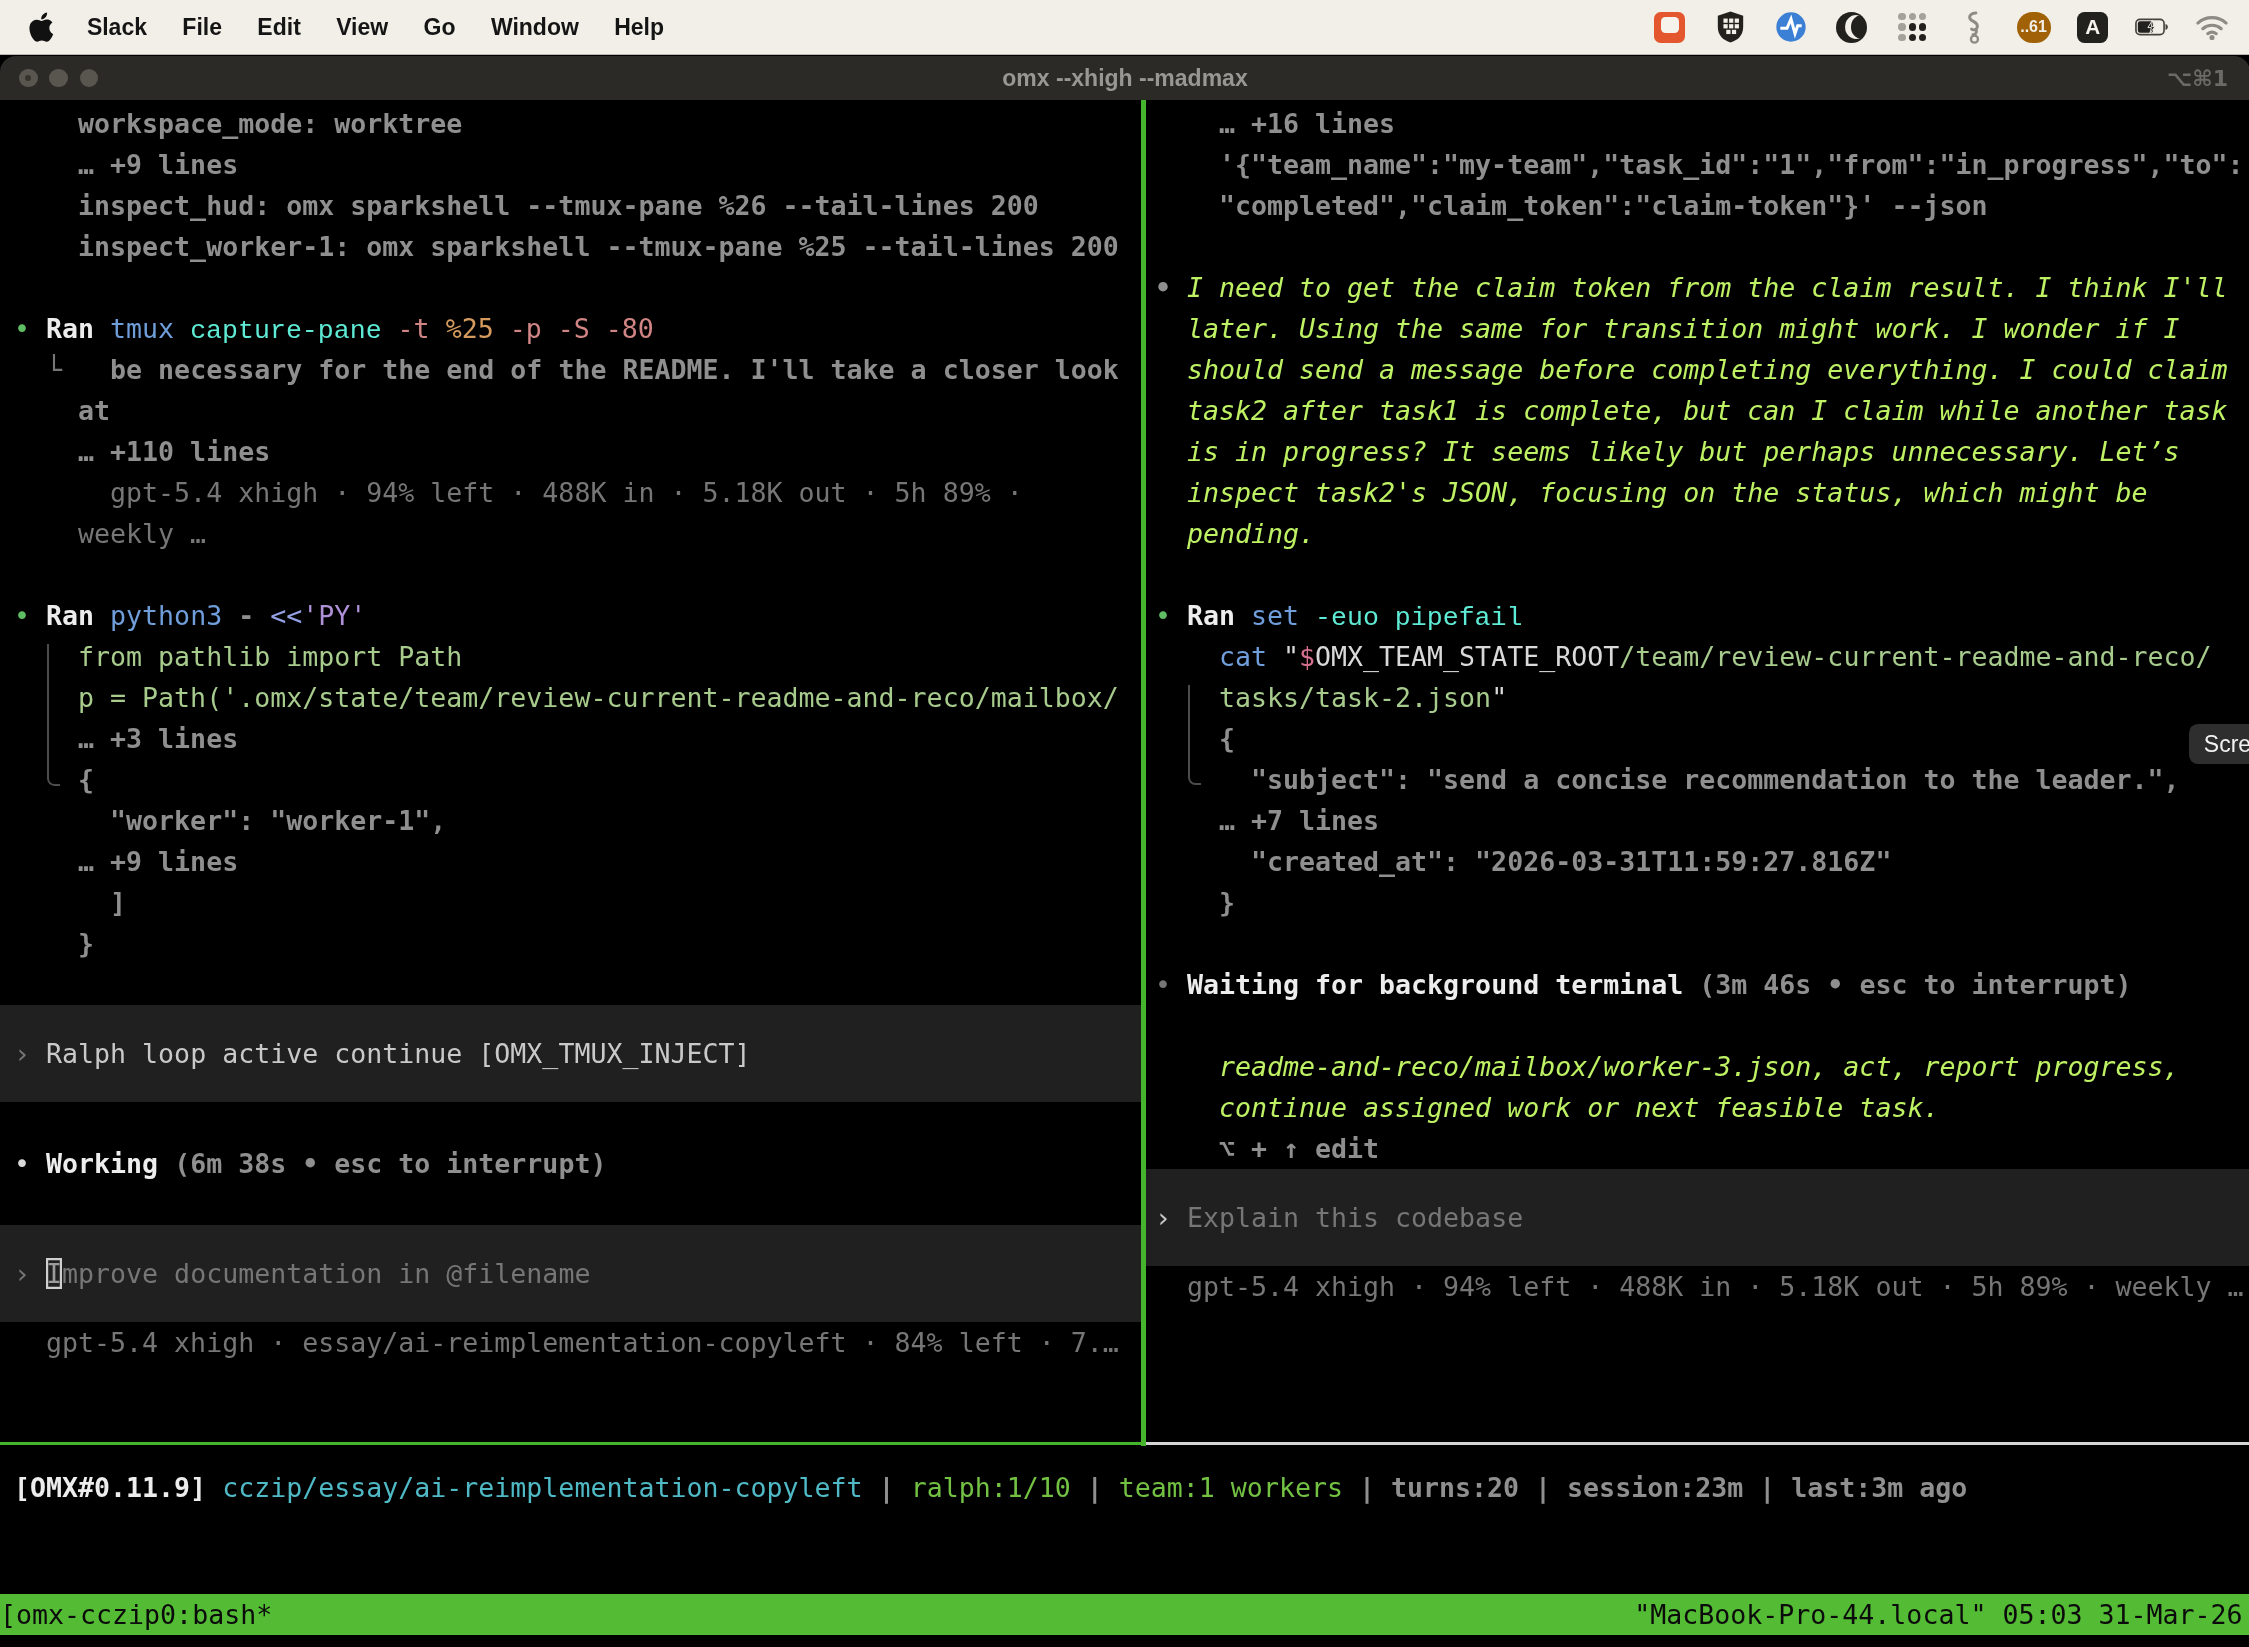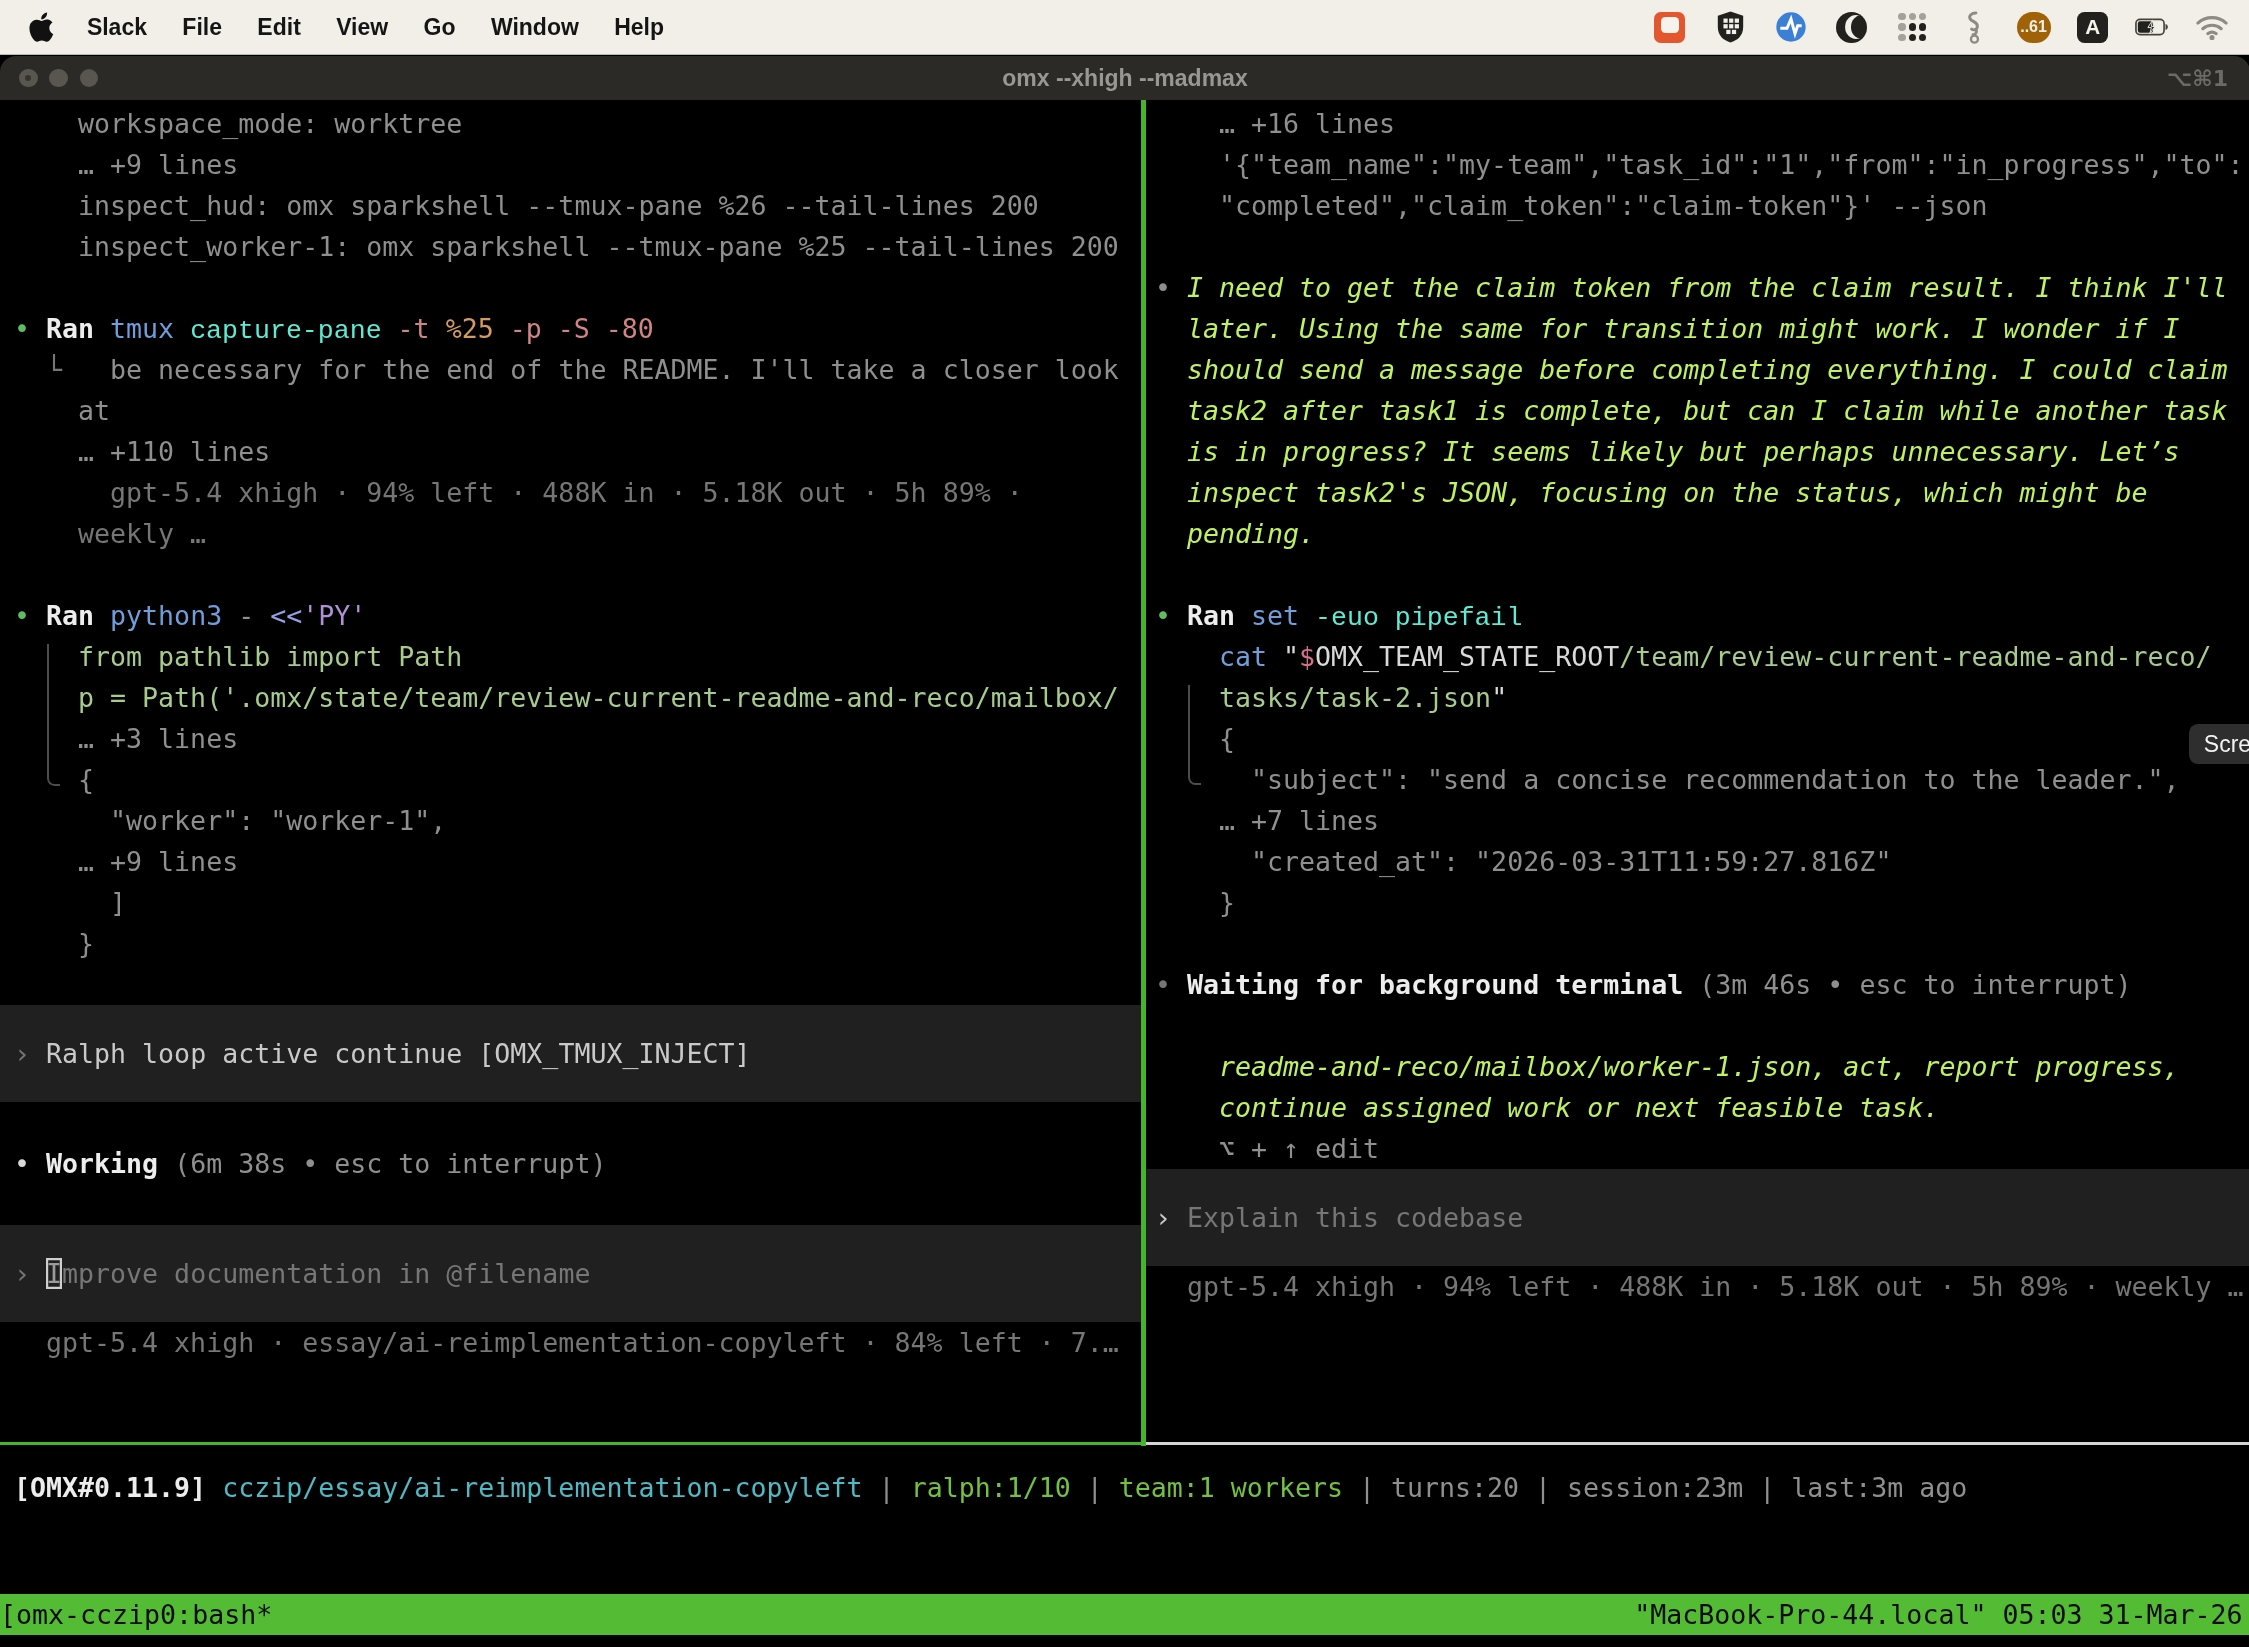--- a/index.html
+++ b/index.html
@@ -33,21 +33,21 @@
     font-family:"DejaVu Sans",sans-serif; font-weight:700; }
 
   
   .pane { position:absolute; top:100px; height:1343px; background:#000; padding-top:3px; overflow:hidden; }
   .pane-left  { left:0;     width:1141px; padding-left:14px; }
   .pane-right { left:1146px; width:1104px; padding-left:8.9px; }
   .tline { height:41px; line-height:41px; font-size:26.6px; white-space:pre; color:#8f8f8f; }
   .band { background:#202020; padding:28px 0; margin-left:-14px; padding-left:14px; }
   .pane-right .band { margin-left:-8.9px; padding-left:8.9px; }
 
-  .c-g  { color:#8f8f8f; }
+  .c-g  { color:#8f8f8f;font-weight:bold; }
   .c-d  { color:#767676; }
   .c-w  { color:#ededed; font-weight:700; }
   .c-wt { color:#d9d9d9; }
   .c-lt { color:#c9c9c9; }
   .c-gb { color:#5fbe64; }
   .c-bl { color:#6f9eda; }
   .c-pb { color:#5eead4;font-family:Liberation Mono, monospace; }
   .c-or { color:#d59b5e; }
   .c-sa { color:#d08484; }
   .c-pk { color:#d46f8d; }
@@ -252,21 +252,21 @@
     <div class="tline"><span class="c-bl">    cat </span><span class="c-wt">"</span><span class="c-pk">$</span><span class="c-wt">OMX_TEAM_STATE_ROOT</span><span class="c-cg">/team/review-current-readme-and-reco/</span></div>
     <div class="tline"><span class="c-cg">    tasks/task-2.json</span><span class="c-wt">"</span></div>
     <div class="tline"><span class="c-g">    {</span></div>
     <div class="tline"><span class="c-g">      "subject": "send a concise recommendation to the leader.",</span></div>
     <div class="tline"><span class="c-g">    … +7 lines</span></div>
     <div class="tline"><span class="c-g">      "created_at": "2026-03-31T11:59:27.816Z"</span></div>
     <div class="tline"><span class="c-g">    }</span></div>
     <div class="tline"></div>
     <div class="tline"><span class="c-d">• </span><span class="c-w">Waiting for background terminal </span><span class="c-g">(3m 46s • esc to interrupt)</span></div>
     <div class="tline"></div>
-    <div class="tline"><span class="c-it">    readme-and-reco/mailbox/worker-1.json, act, report progress,</span></div>
+    <div class="tline"><span class="c-it">    readme-and-reco/mailbox/worker-3.json, act, report progress,</span></div>
     <div class="tline"><span class="c-it">    continue assigned work or next feasible task.</span></div>
     <div class="tline"><span class="c-g">    ⌥ + ↑ edit</span></div>
     <div class="band">
       <div class="tline"><span class="c-lt">› </span><span class="c-d">Explain this codebase</span></div>
     </div>
     <div class="tline"><span class="c-d">  gpt-5.4 xhigh · 94% left · 488K in · 5.18K out · 5h 89% · weekly …</span></div>
   </div>
 
 <div class="divider"></div>
 <div class="border-bl"></div>

